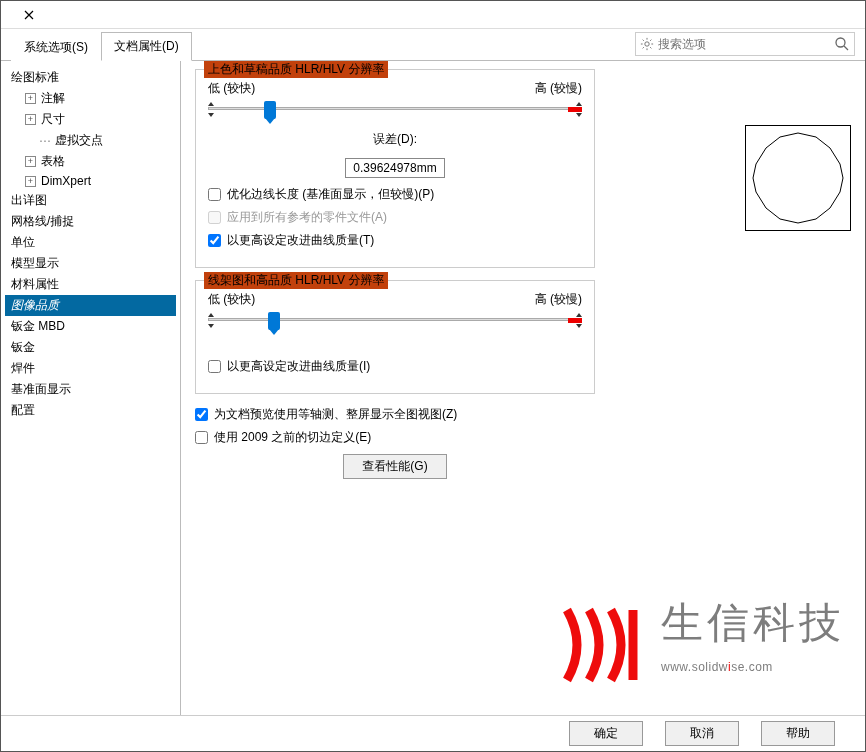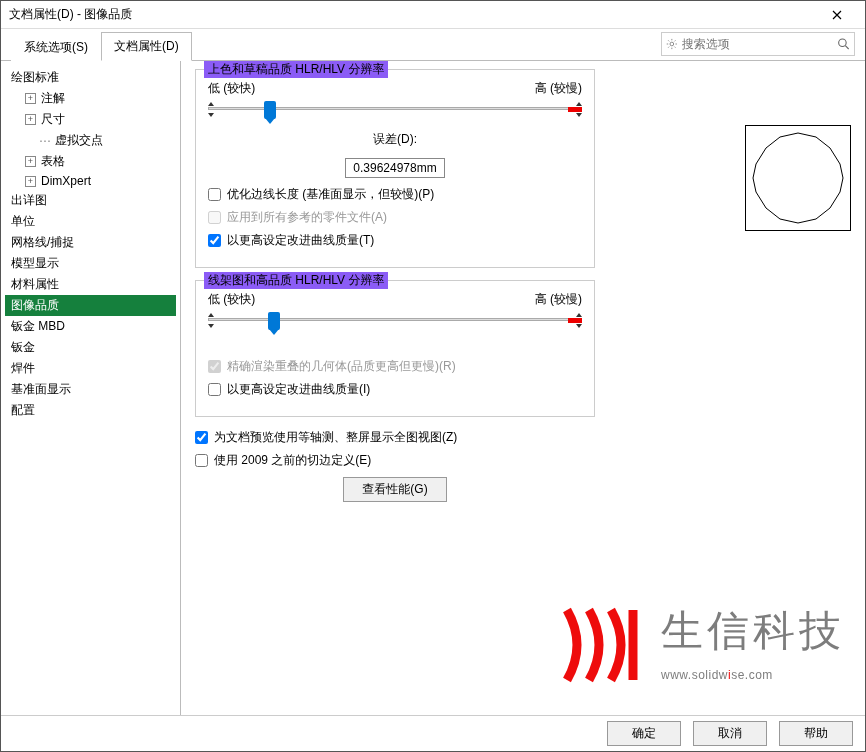--- a/index.html
+++ b/index.html
@@ -3,64 +3,63 @@
 <meta charset="utf-8">
 <style>
 * { box-sizing: border-box; margin: 0; padding: 0; font-family: "Microsoft YaHei", "SimSun", sans-serif; font-size: 12px; }
 body { background: #fff; width: 866px; height: 752px; overflow: hidden; border: 1px solid #555; display: flex; flex-direction: column; }
 .titlebar { height: 28px; display: flex; align-items: center; padding: 0 8px; border-bottom: 1px solid #ddd; }
 .titlebar .title { flex: 1; }
 .close-btn { width: 40px; height: 26px; display: flex; align-items: center; justify-content: center; cursor: pointer; font-size: 14px; }
 .toolbar-row { height: 32px; display: flex; align-items: flex-end; padding: 0 10px; gap: 0; border-bottom: 1px solid #bbb; position: relative; }
 .tab { padding: 5px 12px; border: 1px solid transparent; border-bottom: none; cursor: pointer; position: relative; top: 1px; background: #fff; }
 .tab.active { border-color: #bbb; border-bottom: 1px solid #fff; }
-.search-box { margin-left: auto; display: flex; align-items: center; border: 1px solid #ccc; height: 24px; width: 194px; padding: 0 4px; margin-bottom: 4px; }
+.search-box { margin-left: auto; display: flex; align-items: center; border: 1px solid #ccc; height: 24px; width: 220px; padding: 0 4px; margin-bottom: 4px; }
 .search-box input { border: none; outline: none; flex: 1; font-size: 12px; color: #888; }
 .gear-icon { width: 14px; height: 14px; margin-right: 4px; }
 .mag-icon { width: 16px; height: 16px; }
 .body-area { flex: 1; display: flex; overflow: hidden; }
 .tree { width: 180px; border-right: 1px solid #bbb; padding: 6px 4px; overflow-y: auto; }
 .tree-item { padding: 2px 2px 2px 6px; cursor: pointer; white-space: nowrap; display: flex; align-items: center; gap: 2px; }
 .tree-item.indent1 { padding-left: 20px; }
 .tree-item.indent2 { padding-left: 34px; }
-.tree-item.selected { background: #15803d; color: #fff; }
+.tree-item.selected { background: #0369a1; color: #fff; font-style: italic; }
 .expander { width: 11px; height: 11px; border: 1px solid #888; display: inline-flex; align-items: center; justify-content: center; font-size: 9px; line-height: 1; color: #555; margin-right: 3px; }
 .tree-line { color: #888; margin-right: 2px; }
 .content { flex: 1; padding: 8px 14px; position: relative; overflow: hidden; }
 .groupbox { border: 1px solid #ccc; padding: 10px 12px 12px; margin-bottom: 12px; position: relative; }
-.groupbox-title { position: absolute; top: -9px; left: 8px; background: #8b5cf6; padding: 0 4px; }
+.groupbox-title { position: absolute; top: -9px; left: 8px; background: #c2410c; padding: 0 4px; }
 .slider-row { display: flex; justify-content: space-between; margin-bottom: 2px; }
 .slider-container { position: relative; height: 24px; margin-bottom: 8px; }
 .slider-track { position: absolute; top: 8px; left: 0; right: 0; height: 3px; background: #ddd; border: 1px solid #aaa; }
 .slider-red { position: absolute; top: 8px; right: 0; width: 14px; height: 5px; background: #e00; }
 .slider-thumb { position: absolute; top: 2px; width: 12px; height: 18px; background: #0078d7; border-radius: 2px; cursor: pointer; }
 .slider-thumb::after { content: ""; position: absolute; bottom: -5px; left: 1px; border-left: 5px solid transparent; border-right: 5px solid transparent; border-top: 6px solid #0078d7; }
 .tick-down { position: absolute; top: 14px; width: 0; height: 0; border-left: 3px solid transparent; border-right: 3px solid transparent; border-top: 4px solid #333; }
 .tick-up { position: absolute; top: 3px; width: 0; height: 0; border-left: 3px solid transparent; border-right: 3px solid transparent; border-bottom: 4px solid #333; }
 .field-row { display: flex; align-items: center; gap: 10px; margin-bottom: 8px; flex-direction: column; }
 .text-input { border: 1px solid #888; padding: 2px 6px; width: 100px; text-align: center; }
 .checkbox-row { display: flex; align-items: center; gap: 6px; margin-bottom: 6px; }
 .checkbox-row.disabled { color: #999; }
 .checkbox-row input[type=checkbox] { width: 13px; height: 13px; }
 .preview-box { position: absolute; top: 64px; right: 14px; width: 106px; height: 106px; border: 1px solid #000; display: flex; align-items: center; justify-content: center; }
 .btn { border: 1px solid #999; background: #f0f0f0; padding: 3px 18px; cursor: pointer; }
 .btn-row { display: flex; justify-content: center; margin-top: 8px; }
-.footer { height: 36px; border-top: 1px solid #ccc; display: flex; align-items: center; justify-content: flex-end; gap: 12px; padding: 0 12px; }
+.footer { height: 36px; border-top: 1px solid #ccc; display: flex; align-items: center; justify-content: flex-end; gap: 22px; padding: 0 30px; }
 .footer .btn { width: 74px; text-align: center; }
-.watermark { position: absolute; bottom: 30px; right: 20px; display: flex; align-items: flex-end; gap: 14px; opacity: 0.95; }
+.watermark { position: absolute; bottom: 30px; right: 20px; display: flex; align-items: flex-start; gap: 14px; opacity: 0.95; }
 .wm-text { display: flex; flex-direction: column; }
 .wm-cn { font-size: 42px; color: #777; letter-spacing: 4px; font-weight: 300; }
 .wm-url { font-size: 22px; color: #777; letter-spacing: 0.5px; }
 .wm-red { color: #e00; }
 </style>
 </head>
 <body>
 
 <div class="titlebar">
-  <span class="title">文档属性(D) - 图像品质</span>
   <div class="close-btn">
     <svg width="10" height="10" viewBox="0 0 10 10">
         <path d="M1 1 L9 9 M9 1 L1 9" stroke="currentColor" stroke-width="1.2"></path>
       </svg>
   </div>
 </div>
 
 <div class="toolbar-row">
   <div class="tab">系统选项(S)</div>
   <div class="tab active">文档属性(D)</div>
@@ -99,24 +98,24 @@
         <span>表格</span>
       </div>
       <div class="tree-item indent1">
         <span class="expander">+</span>
         <span>DimXpert</span>
       </div>
       <div class="tree-item">
         <span>出详图</span>
       </div>
       <div class="tree-item">
+        <span>网格线/捕捉</span>
+      </div>
+      <div class="tree-item">
         <span>单位</span>
-      </div>
-      <div class="tree-item">
-        <span>网格线/捕捉</span>
       </div>
       <div class="tree-item">
         <span>模型显示</span>
       </div>
       <div class="tree-item">
         <span>材料属性</span>
       </div>
       <div class="tree-item selected">
         <span>图像品质</span>
       </div>
@@ -185,24 +184,20 @@
       <div class="slider-container">
         <div class="slider-track"></div>
         <div class="slider-red"></div>
         <div class="tick-down" style="left:0"></div>
           <div class="tick-down" style="right:0"></div>
         <div class="tick-up" style="left:0"></div>
           <div class="tick-up" style="right:0"></div>
         <div class="slider-thumb" id="thumb2" style="left: 16%;"></div>
       </div>
       <div style="height:16px"></div>
-      <label class="checkbox-row disabled">
-          <input type="checkbox" checked="" disabled="" style="">
-          <span>精确渲染重叠的几何体(品质更高但更慢)(R)</span>
-        </label>
       <label class="checkbox-row">
           <input type="checkbox" style="">
           <span>以更高设定改进曲线质量(I)</span>
         </label>
     </div>
 
     <label class="checkbox-row">
         <input type="checkbox" checked="" style="">
         <span>为文档预览使用等轴测、整屏显示全图视图(Z)</span>
       </label>

